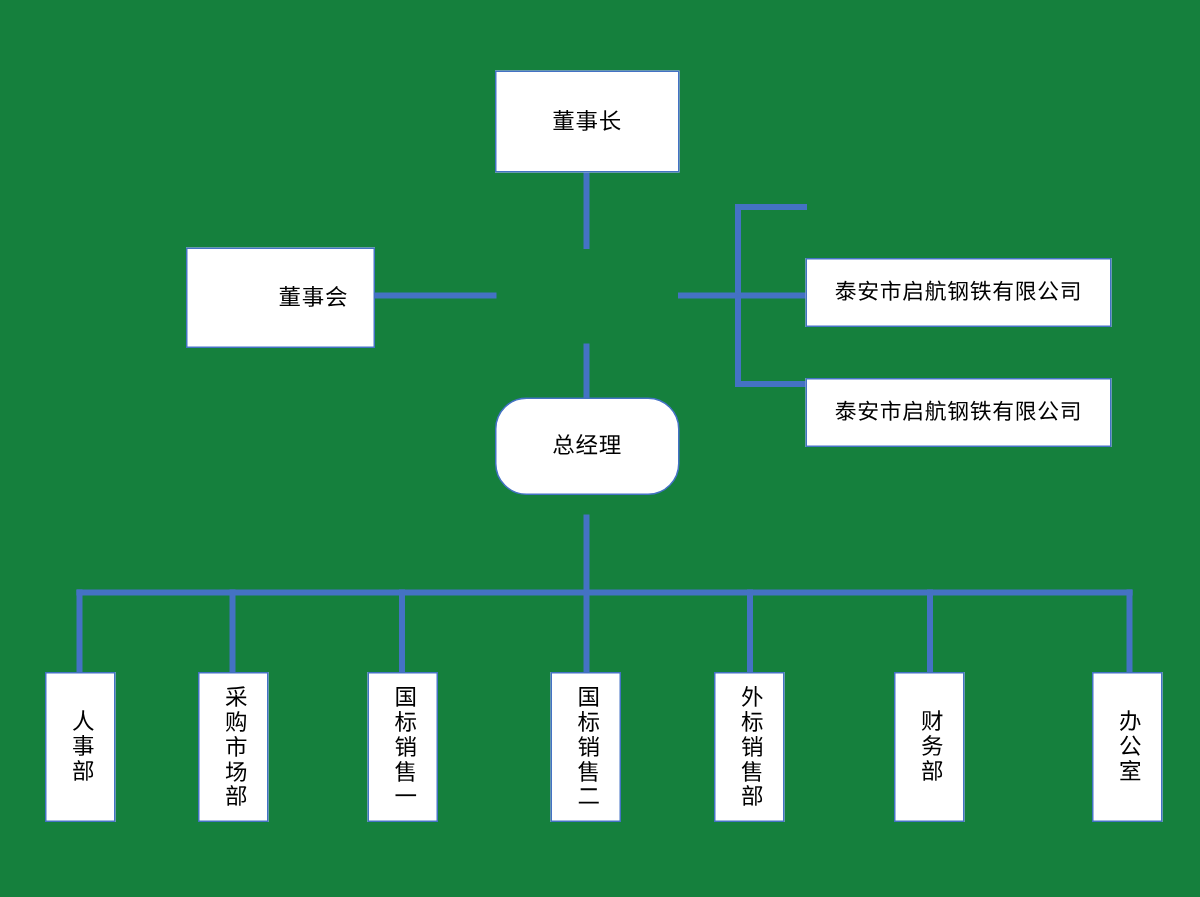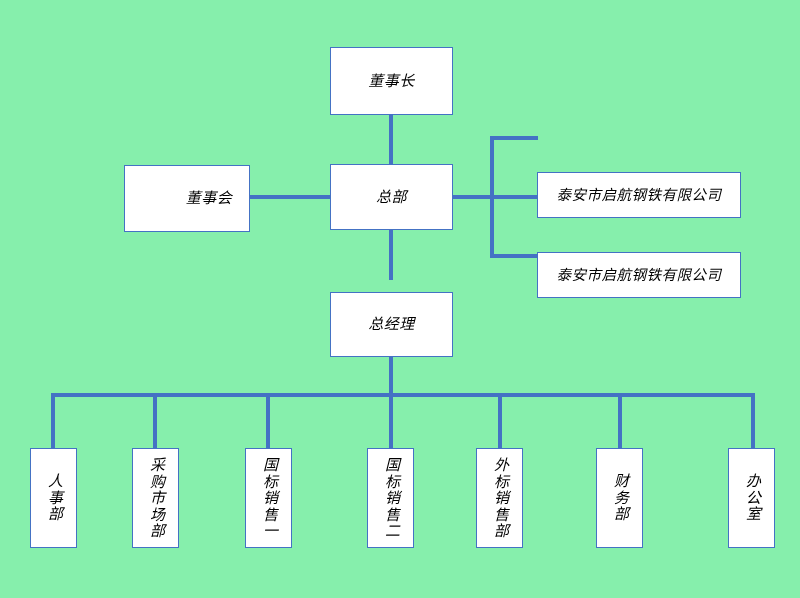--- a/index.html
+++ b/index.html
@@ -8,23 +8,22 @@
     padding: 0;
     background: #ffffff;
   }
   body {
     font-family: "DejaVu Sans", "Liberation Sans", sans-serif;
   }
   #chart-canvas {
     position: relative;
     width: 800px;
     height: 598px;
-    background: #86efac;
+    background: #15803d;
     overflow: hidden;
-    font-style: italic;
   }
   
   .node {
     position: absolute;
     box-sizing: border-box;
     border: 1px solid #4472C4;
     background: #ffffff;
     display: flex;
     align-items: center;
     justify-content: center;
@@ -99,25 +98,22 @@
   <div class="line v" style="left:751px; top:393px; height:55px;"></div>
 
   <div class="node horiz" style="left:330px; top:47px; width:123px; height:68px;">
     <span class="label">董事长</span>
   </div>
 
   <div class="node horiz" style="left:124px; top:165px; width:126px; height:67px;padding-left:44px;">
     <span class="label">董事会</span>
   </div>
 
-  <div class="node horiz" style="left:330px; top:164px; width:123px; height:66px;">
-    <span class="label">总部</span>
-  </div>
 
-  <div class="node horiz" style="left:330px; top:292px; width:123px; height:65px;">
+  <div class="node horiz" style="left:330px; top:265px; width:123px; height:65px;border-radius:21px;">
     <span class="label">总经理</span>
   </div>
 
 
   <div class="node horiz sub" style="left:537px; top:172px; width:204px; height:46px;">
     <span class="label">泰安市启航钢铁有限公司</span>
   </div>
 
   <div class="node horiz sub" style="left:537px; top:232px; width:204px; height:46px;margin-top:20px;">
     <span class="label">泰安市启航钢铁有限公司</span>

